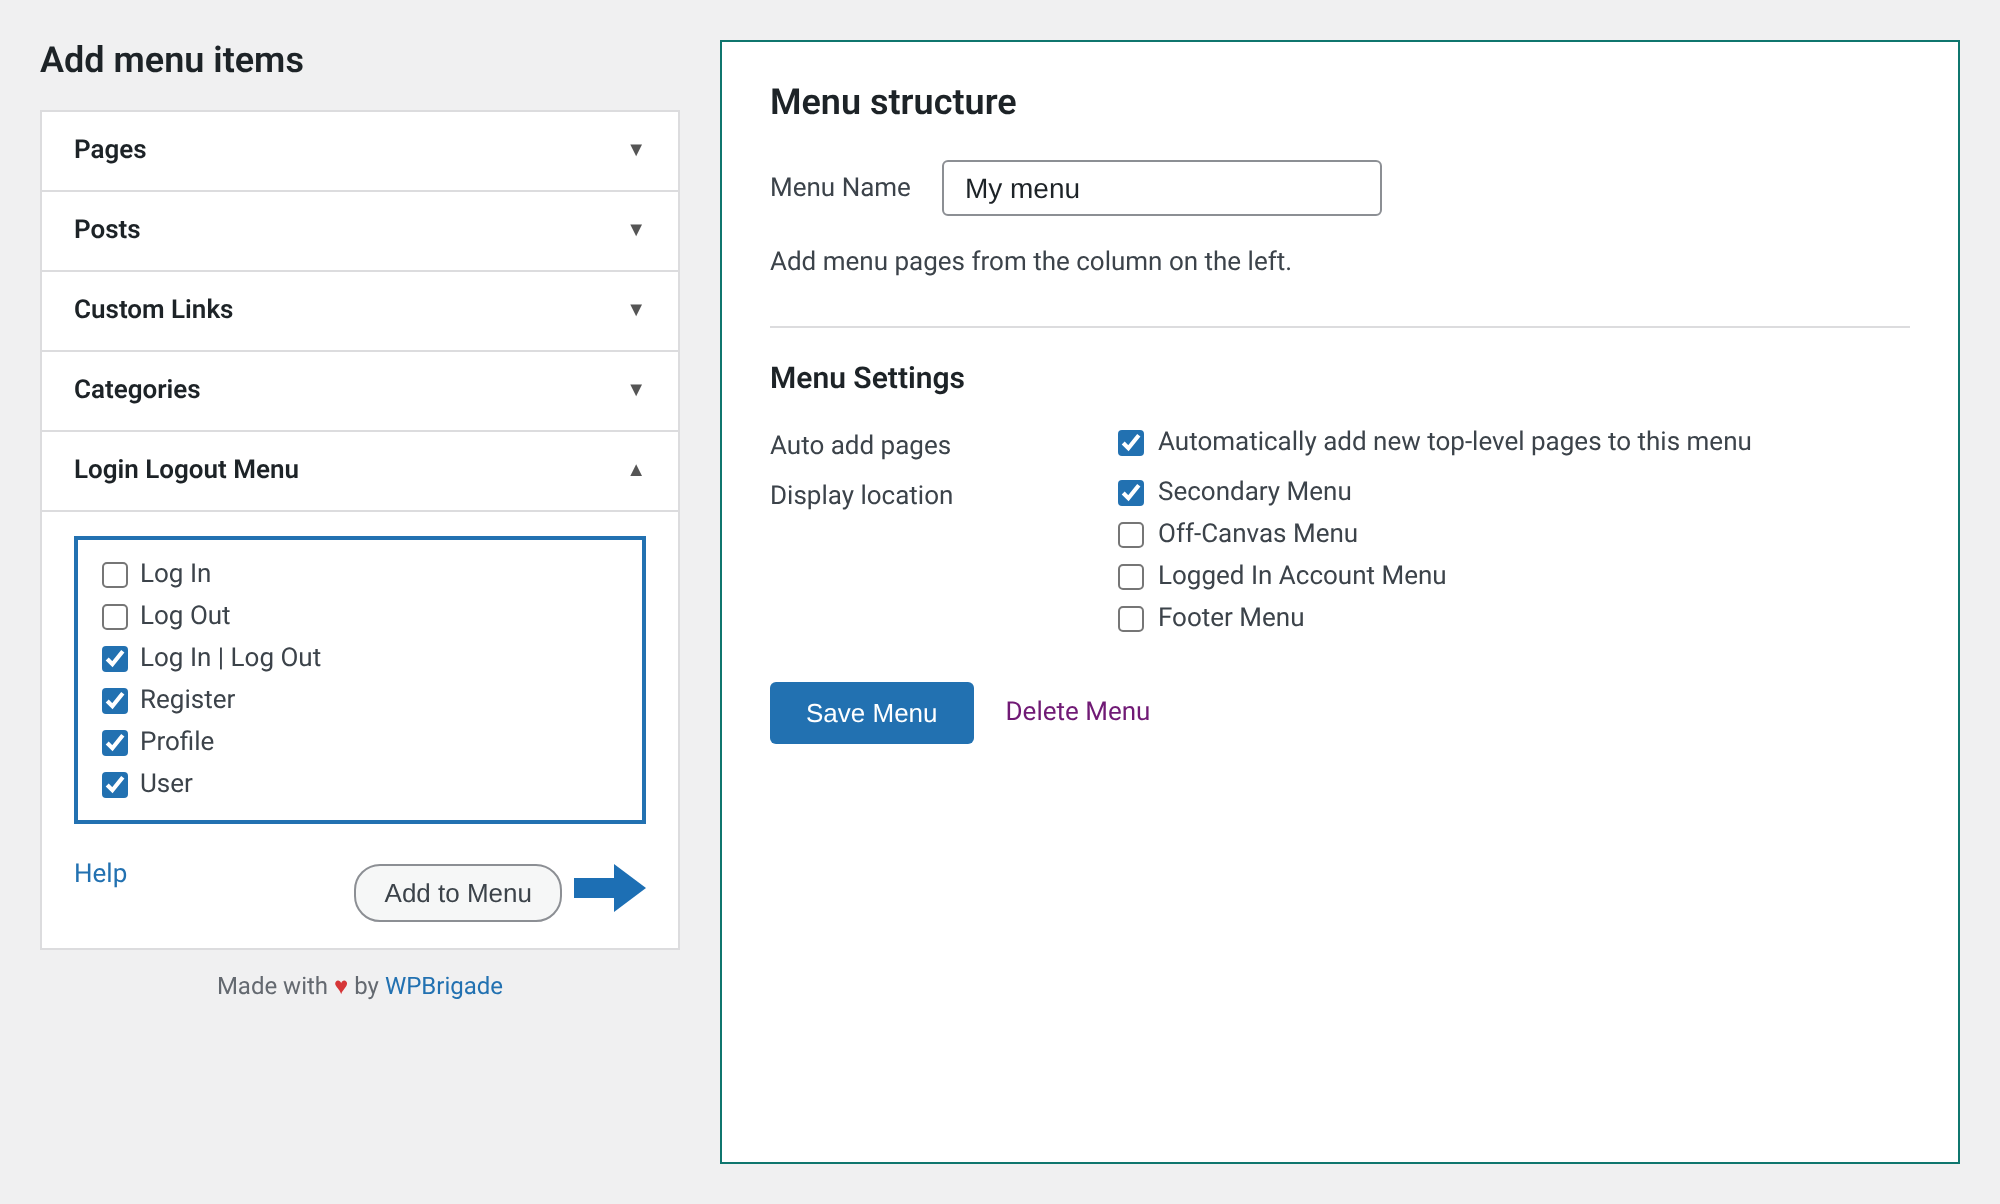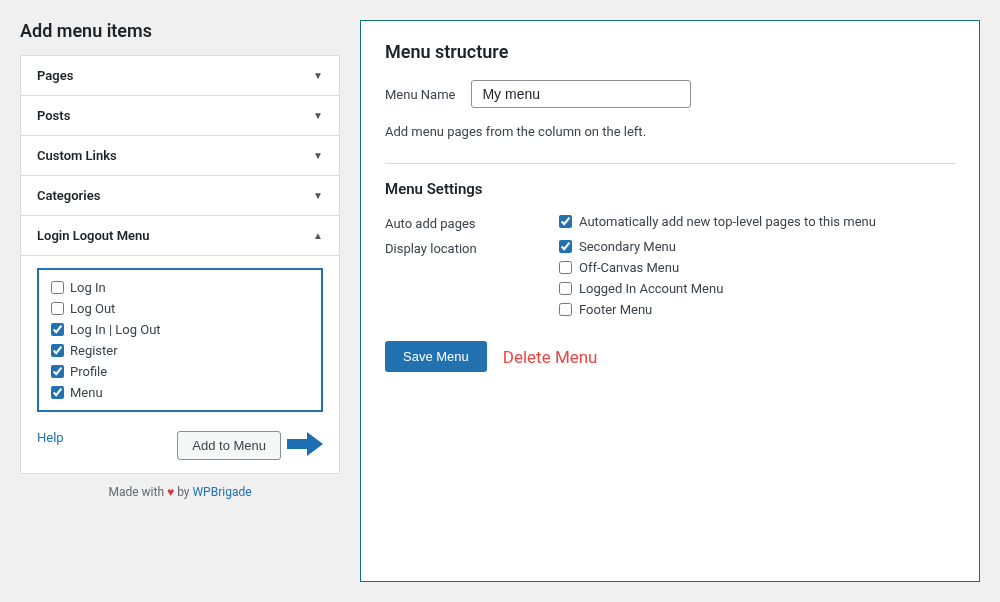--- a/index.html
+++ b/index.html
@@ -81,21 +81,21 @@
       text-decoration: none;
       font-size: 13px;
     }
     .add-to-menu-btn {
       padding: 6px 14px;
       background: #f6f7f7;
       border: 1px solid #8c8f94;
       color: #3c434a;
       font-size: 13px;
       cursor: pointer;
-      border-radius: 3px;
+      border-radius: 13px;
     }
     .made-with {
       text-align: center;
       margin-top: 12px;
       font-size: 12px;
       color: #646970;
     }
     .made-with a {
       color: #2271b1;
       text-decoration: none;
@@ -191,23 +191,23 @@
       padding: 8px 18px;
       background: #2271b1;
       color: #fff;
       border: none;
       border-radius: 3px;
       font-size: 13px;
       cursor: pointer;
       font-weight: 500;
     }
     .delete-menu-link {
-      color: #ef4444;
+      color: #701a75;
       text-decoration: none;
-      font-size: 17px;
+      font-size: 13px;
     }
     .accordion-footer-row {
       display: flex;
       justify-content: space-between;
       align-items: flex-start;
       padding: 8px 0 0 0;
     }
     
     .blue-arrow {
       display: inline-block;
@@ -283,21 +283,21 @@
             <span>Register</span>
           </label>
 
           <label class="checkbox-item">
             <input type="checkbox" checked="" style="">
             <span>Profile</span>
           </label>
 
           <label class="checkbox-item">
             <input type="checkbox" checked="" style="">
-            <span>Menu</span>
+            <span>User</span>
           </label>
         </div>
         <div class="accordion-footer-row">
           <a href="#" class="help-link">Help</a>
           <div style="display:flex;align-items:center;">
             <button class="add-to-menu-btn">Add to Menu</button>
             <div class="blue-arrow">
               <svg viewBox="0 0 36 28" fill="none" xmlns="http://www.w3.org/2000/svg">
                 <polygon points="36,14 20,2 20,9 0,9 0,19 20,19 20,26" fill="#1d6fb4"></polygon>
               </svg>

